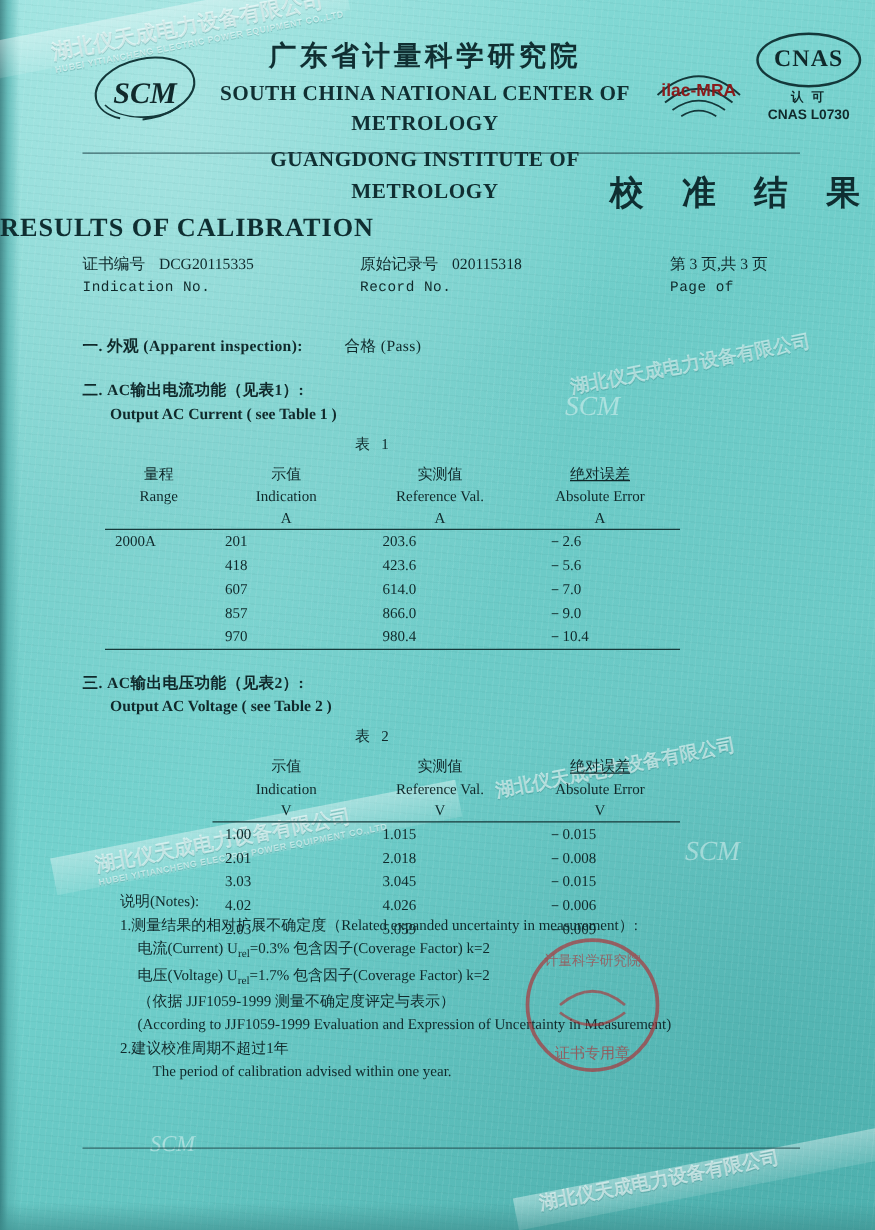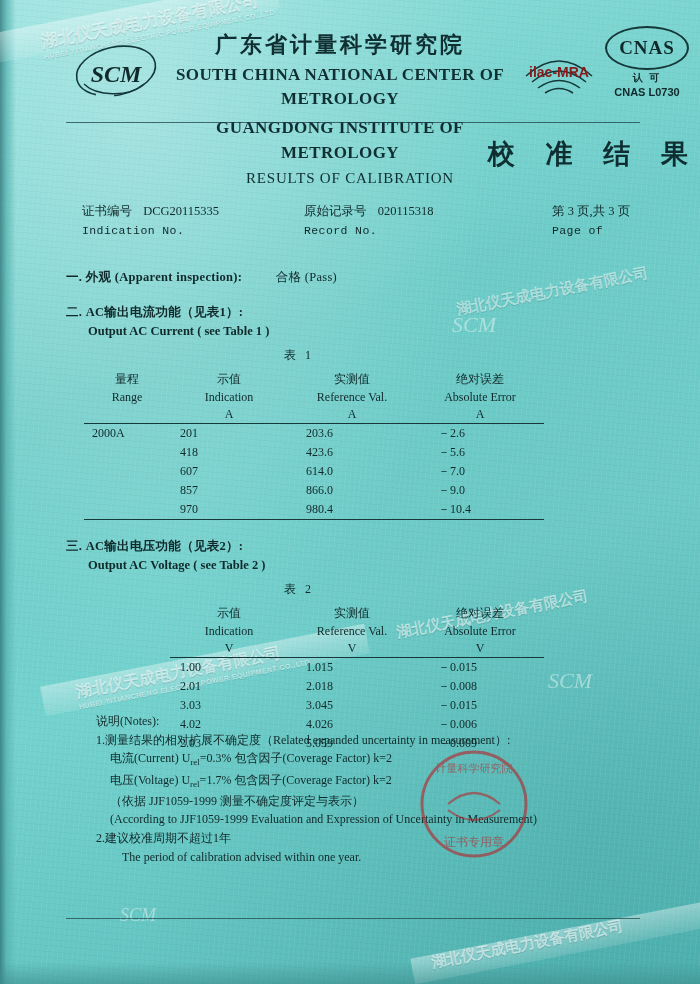--- a/index.html
+++ b/index.html
@@ -177,37 +177,36 @@
     text-align: right;
     font-family: "Liberation Serif", serif;
     font-weight: bold;
     font-size: 27px;
     letter-spacing: 12px;
     color: #0f2e31;
   }
   .doc-title-en {
     position: absolute;
     left: 0; right: 0; top: 170px;
-    text-align: center;
-    font-family: "Liberation Serif", serif;
-    font-weight: normal;
-    font-size: 15px;
+    font-family: "Liberation Serif", serif;
+    font-weight: bold;
+    font-size: 21px;
     letter-spacing: .8px;
     color: #0f2e31;
   }
 
   
   .meta {
     position: absolute;
     left: 66px; right: 66px; top: 203px;
     height: 42px;
     color: #10292b;
     font-size: 12.5px;
   }
-  .meta-col { position: absolute; margin-left: 16px; }
+  .meta-col { position: absolute; }
   .meta-cn { font-family: "Liberation Serif", serif; font-size: 12.5px; }
   .meta-en { font-family: "Liberation Mono", monospace; font-size: 11.5px; letter-spacing: .4px; margin-top: 4px; }
   .meta-val { font-family: "Liberation Serif", serif; font-size: 12.5px; }
 
   
   .body-area {
     position: absolute;
     left: 66px; right: 60px; top: 255px;
     color: #10292b;
   }
@@ -248,21 +247,21 @@
     letter-spacing: 3px;
     margin-top: 8px;
     margin-left: 18px;
     width: 430px;
   }
   .hdr-rule-bot { border-bottom: 1px solid #16383a; }
   .tbl-wrap { position: relative; }
   .col-range { width: 78px; text-align: center; }
   .col-ind { width: 110px; }
   .col-ref { width: 120px; }
-  .col-err { width: 120px; }
+  .col-err { width: 120px; text-decoration: underline; }
 
   .notes {
     position: absolute;
     left: 96px; right: 60px; top: 712px;
     color: #10292b;
     font-size: 12px;
     line-height: 1.55;
     font-family: "Liberation Serif", serif;
   }
   .notes .indent1 { margin-left: 14px; }

